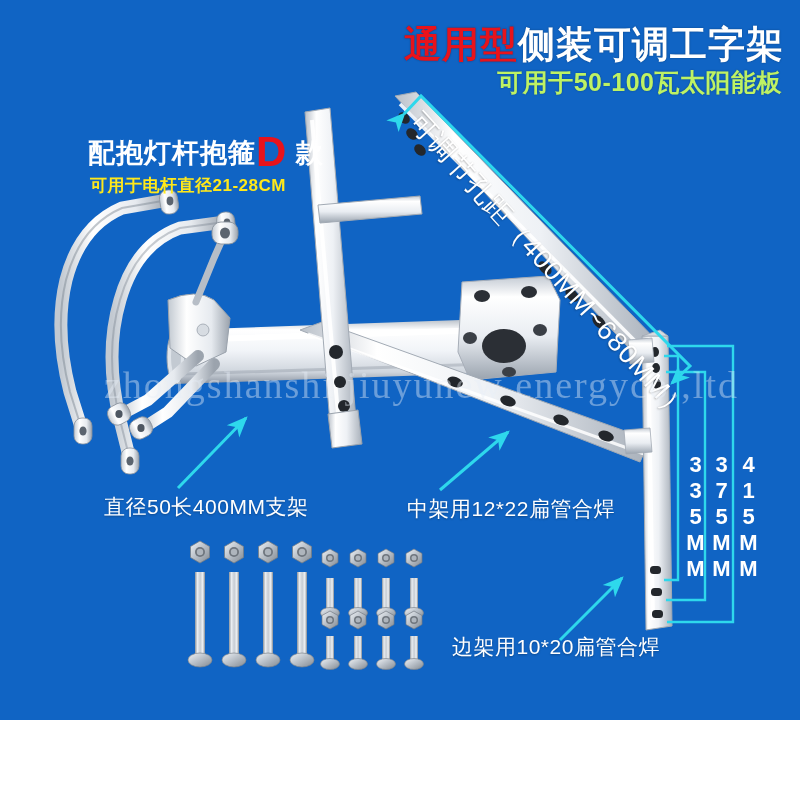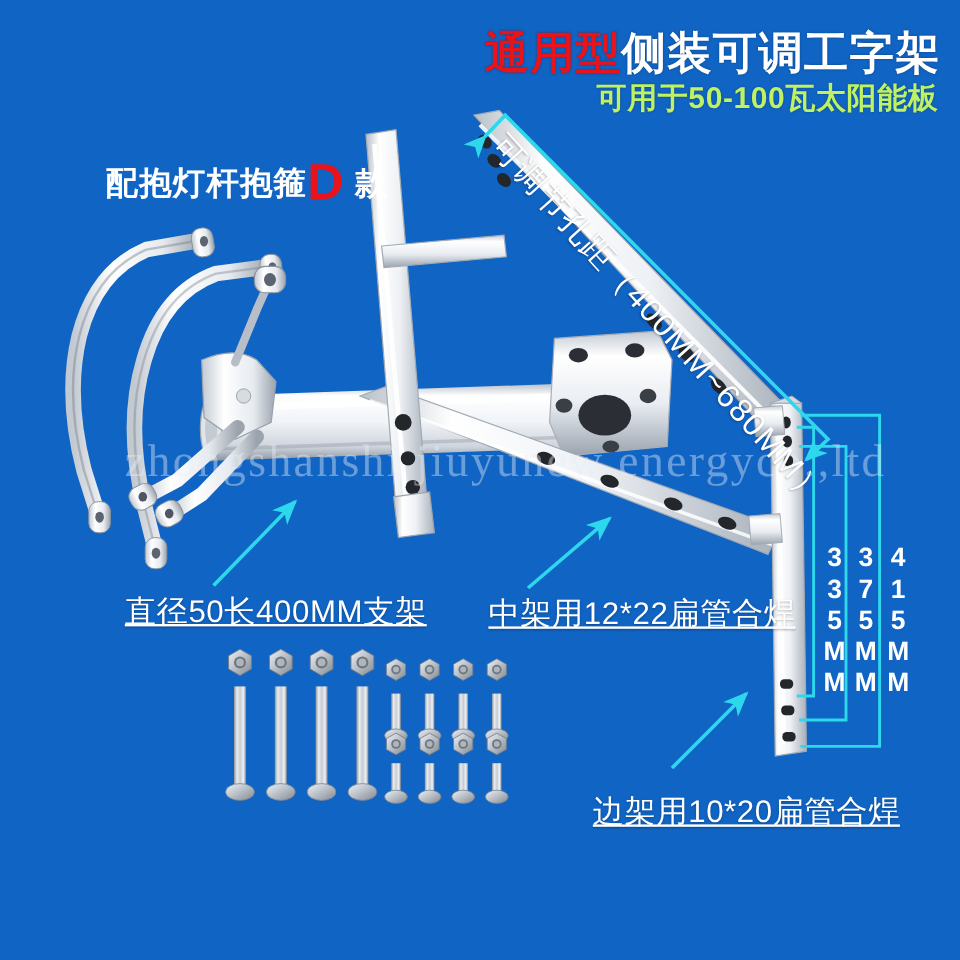--- a/index.html
+++ b/index.html
@@ -4,21 +4,21 @@
 <title>Solar Panel Bracket Product Image</title>
 <style>
   html, body {
     margin: 0;
     padding: 0;
     background: #ffffff;
   }
   #stage {
     position: relative;
     width: 800px;
-    height: 800px;
+    height: 720px;
     background: #1064c4;
     overflow: hidden;
     font-family: "Liberation Sans", "DejaVu Sans", sans-serif;
     -webkit-font-smoothing: antialiased;
   }
 
   
   .txt { position: absolute; white-space: nowrap; line-height: 1; }
 
   #title-main {
@@ -56,29 +56,28 @@
   }
   #clamp-sub {
     top: 177px; left: 90px;
     font-size: 17px;
     font-weight: bold;
     color: #ffe81a;
     letter-spacing: 0.5px;
   }
 
   .caption {
-    font-size: 26px;
+    font-size: 21px;
     color: #ffffff;
     letter-spacing: 0.5px;
     text-shadow: 0 1px 2px rgba(0,0,0,.28);
-    text-decoration: underline;
   }
   #cap-pole   { top: 496px; left: 104px; }
   #cap-mid    { top: 498px; left: 368px; margin-left: 39px; }
-  #cap-side   { top: 663px; left: 452px; margin-left: 42px; }
+  #cap-side   { top: 636px; left: 452px; }
 
   
   #diag-label {
     top: 108px; left: 424px;
     transform-origin: 0 0;
     transform: rotate(48deg);
     font-size: 27px;
     color: #ffffff;
     letter-spacing: 1px;
     text-shadow: 0 1px 2px rgba(0,0,0,.3);
@@ -430,20 +429,21 @@
 
   <div class="txt" id="title-main">
     <span class="hl">通用型</span><span>侧装可调工字架</span>
   </div>
 
   <div class="txt" id="title-sub">可用于50-100瓦太阳能板</div>
 
   <div class="txt" id="clamp-title">
     <span>配抱灯杆抱箍</span><span class="hl">D</span>&nbsp;<span>款</span>
   </div>
+  <div class="txt" id="clamp-sub">可用于电杆直径21-28CM</div>
 
   <div class="txt" id="diag-label">可调节孔距（400MM~680MM）</div>
 
   <div class="txt caption" id="cap-pole">直径50长400MM支架</div>
   <div class="txt caption" id="cap-mid">中架用12*22扁管合焊</div>
   <div class="txt caption" id="cap-side">边架用10*20扁管合焊</div>
 
   <div class="txt vdim" id="vdim-335">335MM</div>
   <div class="txt vdim" id="vdim-375">375MM</div>
   <div class="txt vdim" id="vdim-415">415MM</div>

